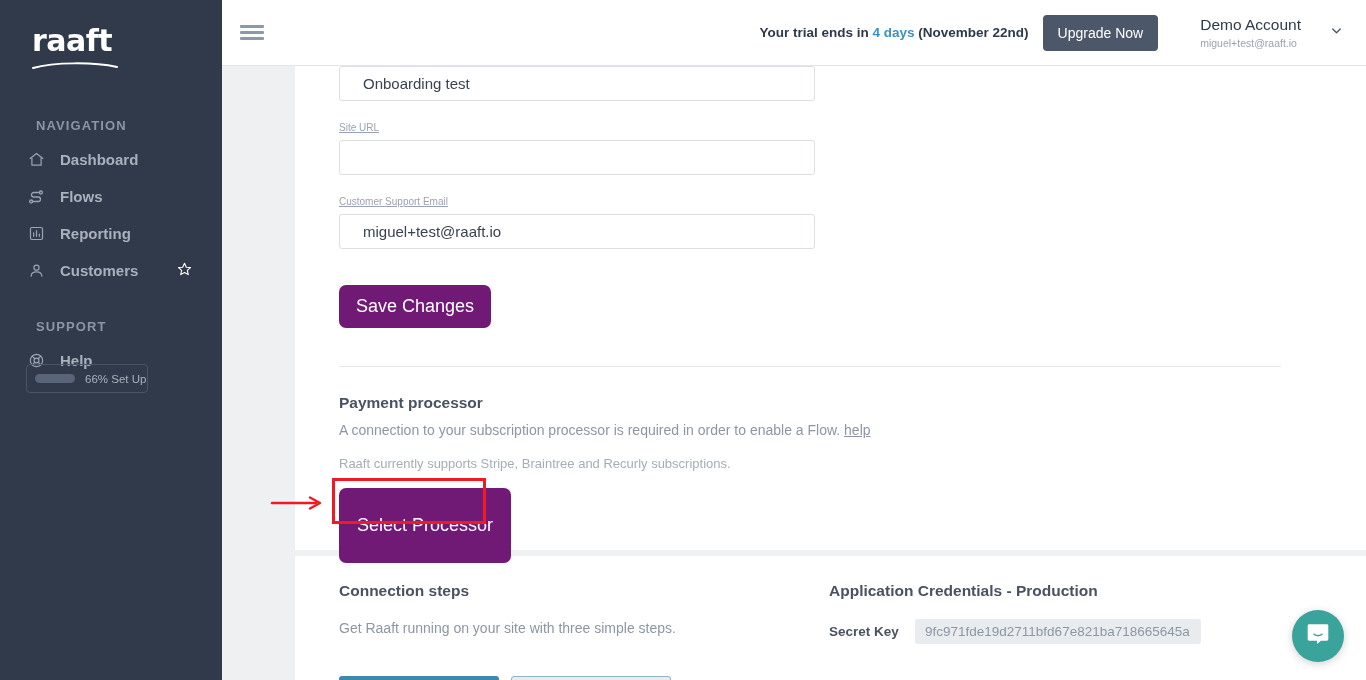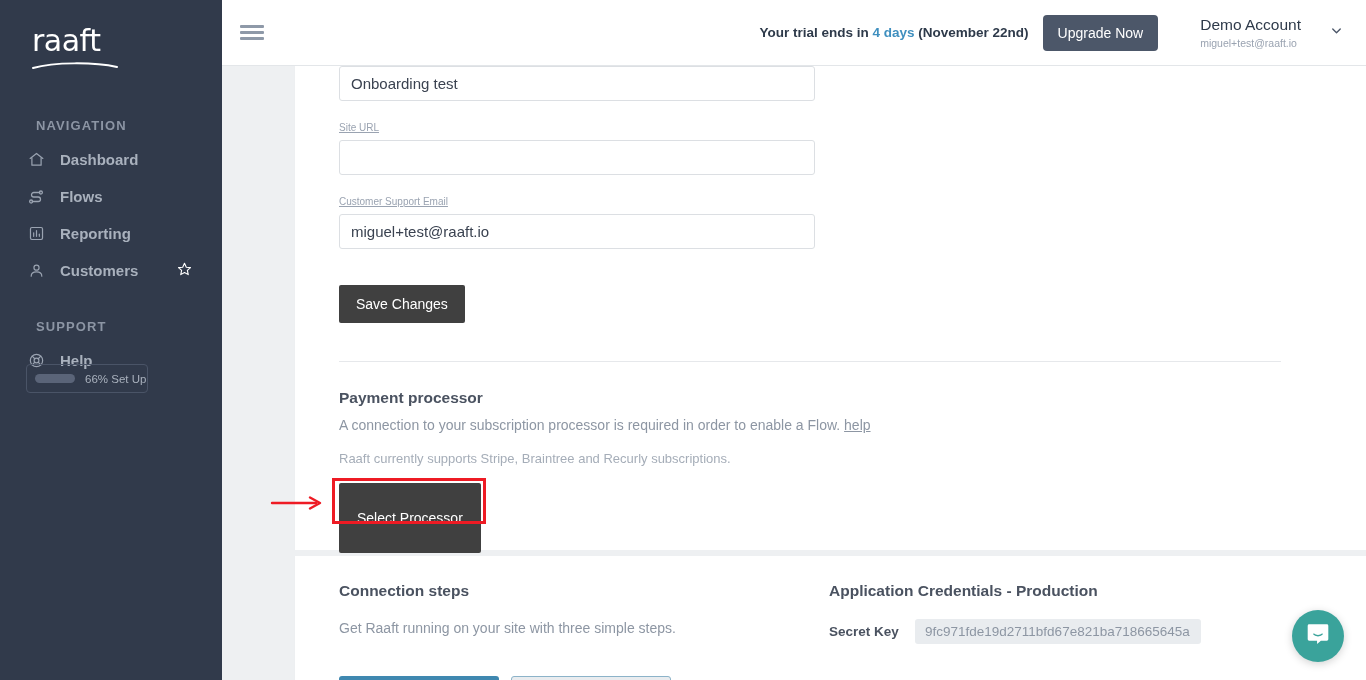--- a/index.html
+++ b/index.html
@@ -15,21 +15,21 @@
   .sidebar {
     width: 222px; height: 680px;
     background: #313a4b;
     flex: 0 0 222px;
     position: relative;
   }
   .logo-wrap { padding: 26px 0 0 32px; }
   .logo-text {
     color: #ffffff;
     font-size: 30px;
-    font-weight: normal;
+    font-weight: bold;
     letter-spacing: -0.5px;
     line-height: 1;
     font-family: "DejaVu Sans", sans-serif;
   }
   .logo-swoosh { margin-top: 3px; }
 
   .nav-section-label {
     color: #8c95a4;
     font-size: 13px;
     font-weight: bold;
@@ -145,36 +145,36 @@
   .card-b { margin-top: 6px; height: 130px; }
 
   .pad { padding-left: 44px; padding-right: 44px; }
 
   .field-input {
     width: 476px; height: 35px;
     border: 1px solid #dcdfe3;
     border-radius: 3px;
     font-size: 15px;
     color: #3a4250;
-    padding: 0 11px;
+    padding: 0 23px;
     font-family: "Liberation Sans", sans-serif;
     background: #fff;
     outline: none;
   }
   .field-label {
     font-size: 10px; color: #9aa3b1;
     margin-bottom: 7px;
     text-decoration: underline;
   }
   .fld-group { margin-top: 21px; }
 
   .btn-primary {
-    background: #404040; color: #ffffff;
-    border: none; border-radius: 2px;
-    font-size: 14px;
+    background: #701a75; color: #ffffff;
+    border: none; border-radius: 7px;
+    font-size: 18px;
     padding: 11px 17px;
     cursor: pointer;
     font-family: "Liberation Sans", sans-serif;
   }
 
   .hr {
     height: 1px; background: #e6e8eb;
     margin: 0 44px 0 44px;
     width: 942px;
   }

